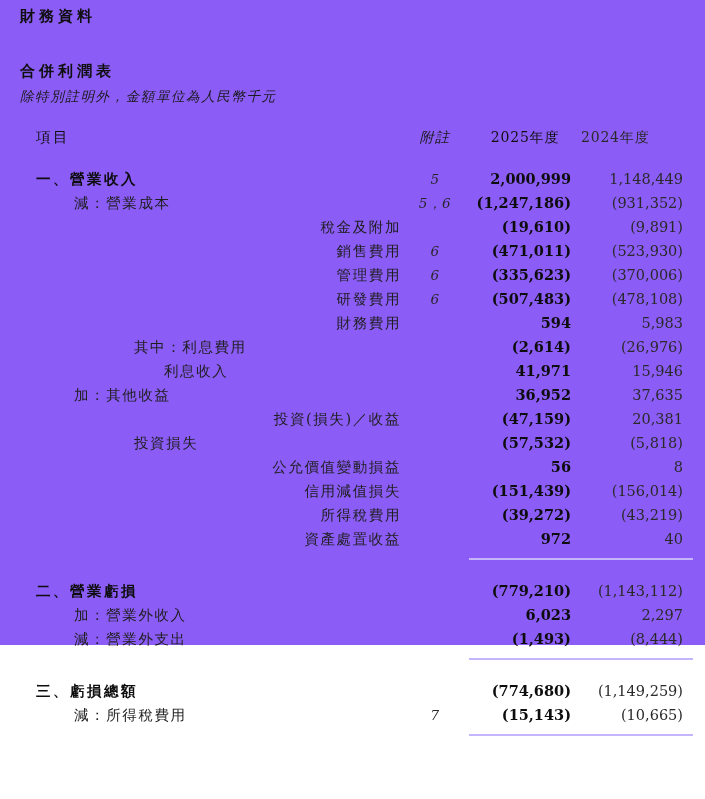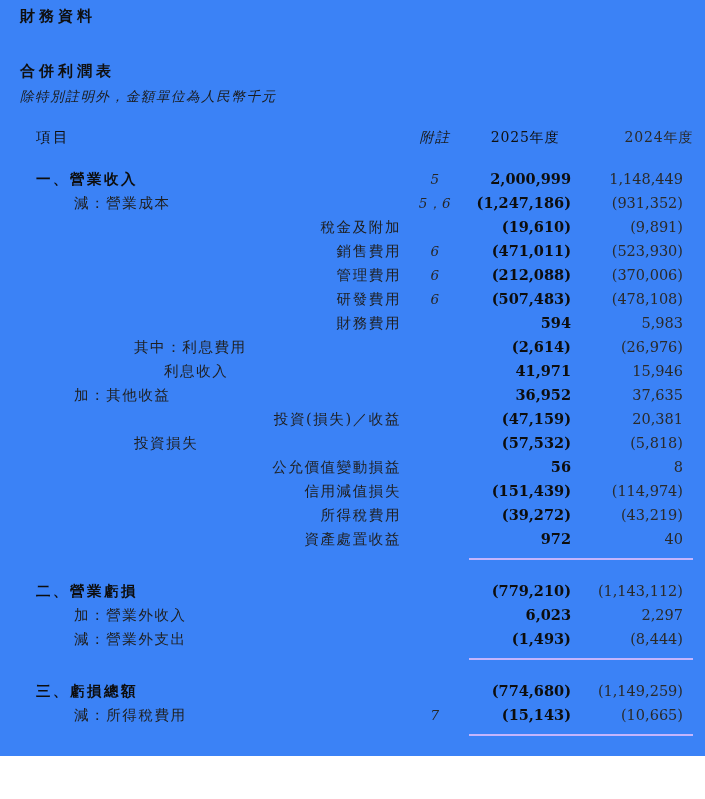--- a/index.html
+++ b/index.html
@@ -15,22 +15,22 @@
     font-family: "DejaVu Serif", "Liberation Serif", serif;
     color: #1a1a1a;
     position: relative;
     -webkit-font-smoothing: antialiased;
   }
 
   .page {
     position: absolute;
     left: 0; top: 0;
     width: 705px;
-    height: 756px;
-    background: #3b82f6;
+    height: 645px;
+    background: #8b5cf6;
   }
 
   
   .doc-title {
     position: absolute;
     left: 20px;
     top: 7px;
     font-size: 15px;
     font-weight: bold;
     letter-spacing: 4px;
@@ -93,21 +93,21 @@
     letter-spacing: 1.5px;
   }
   .hdr-y1 {
     text-align: center;
     font-size: 14px;
     font-weight: bold;
     letter-spacing: 0.8px;
     color: #101010;
   }
   .hdr-y2 {
-    text-align: right;
+    text-align: left;
     font-size: 14px;
     letter-spacing: 0.8px;
     color: #2a2a2a;
   }
 
   
   tr.row td { height: 24px; }
   tr.gap td { height: 22px; }
   tr.gap-sm td { height: 12px; }
 
@@ -215,21 +215,21 @@
         <tr class="row">
           <td class="item ind2">銷售費用</td>
           <td class="note">6</td>
           <td class="num y1">(471,011)</td>
           <td class="num y2">(523,930)</td>
           <td></td>
         </tr>
         <tr class="row">
           <td class="item ind2">管理費用</td>
           <td class="note">6</td>
-          <td class="num y1">(212,088)</td>
+          <td class="num y1">(335,623)</td>
           <td class="num y2">(370,006)</td>
           <td></td>
         </tr>
         <tr class="row">
           <td class="item ind2">研發費用</td>
           <td class="note">6</td>
           <td class="num y1">(507,483)</td>
           <td class="num y2">(478,108)</td>
           <td></td>
         </tr>
@@ -279,21 +279,21 @@
           <td class="item ind2">公允價值變動損益</td>
           <td class="note"></td>
           <td class="num y1">56</td>
           <td class="num y2">8</td>
           <td></td>
         </tr>
         <tr class="row">
           <td class="item ind2">信用減值損失</td>
           <td class="note"></td>
           <td class="num y1">(151,439)</td>
-          <td class="num y2">(114,974)</td>
+          <td class="num y2">(156,014)</td>
           <td></td>
         </tr>
         <tr class="row">
           <td class="item ind2">所得稅費用</td>
           <td class="note"></td>
           <td class="num y1">(39,272)</td>
           <td class="num y2">(43,219)</td>
           <td></td>
         </tr>
         <tr class="row">

